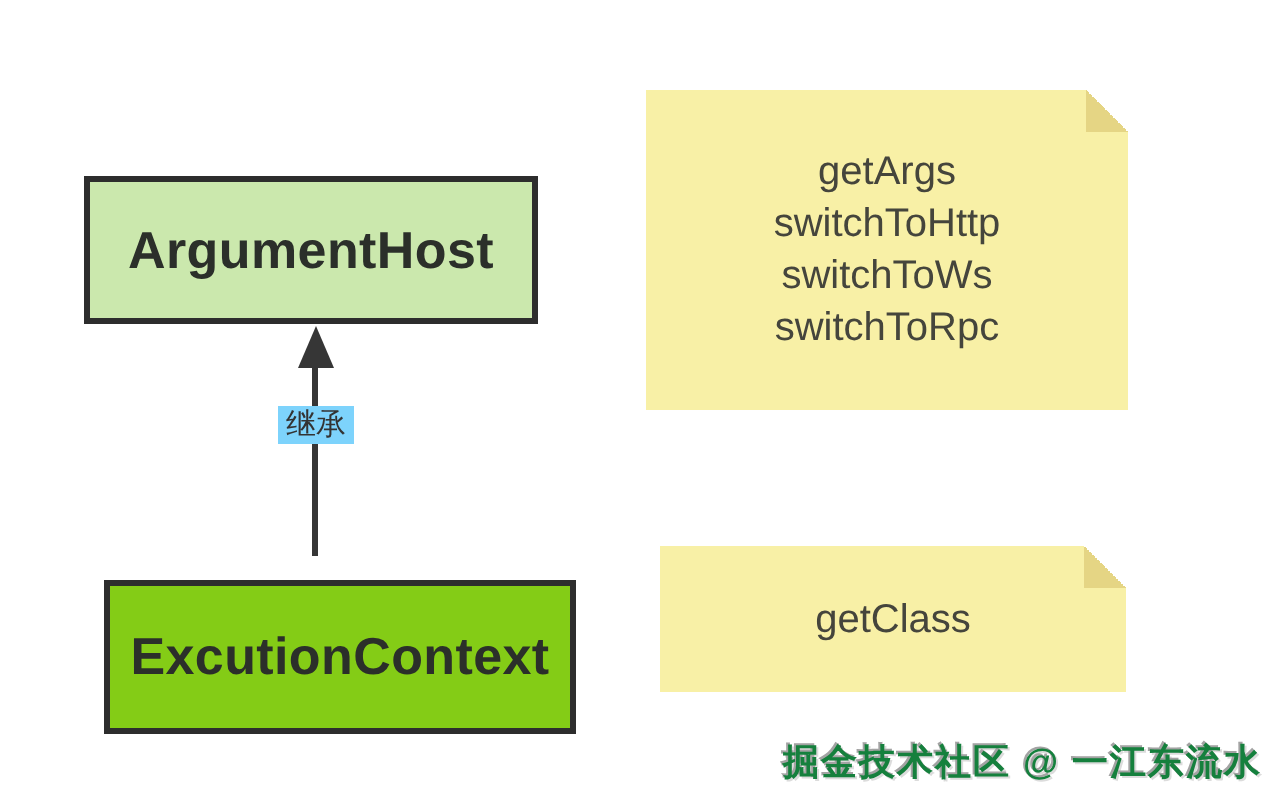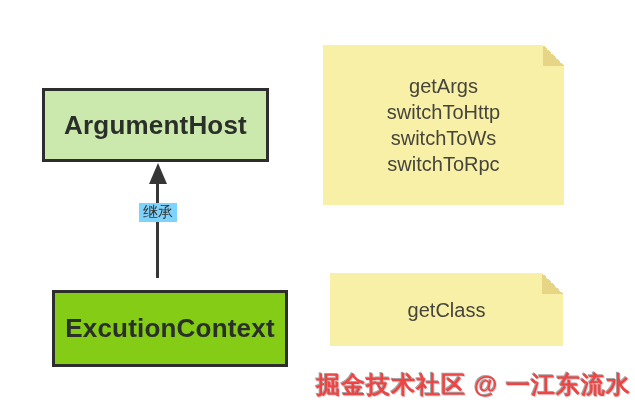--- a/index.html
+++ b/index.html
@@ -95,23 +95,23 @@
     background: linear-gradient(225deg, #ffffff 0%, #ffffff 50%, #e5d584 50%, #e5d584 100%);
   }
   .note-line {
     white-space: nowrap;
   }
 
   
   .watermark {
     position: absolute;
     right: 4px; top: 369px;
-    font-size: 24px;
+    font-size: 18px;
     font-weight: bold;
-    color: #ef4444;
+    color: #15803d;
     letter-spacing: 1px;
     text-shadow: -1px -1px 0 #a3a3a3, 1px 1px 0 #dcdcdc;
     white-space: nowrap;
   }
 </style>
 </head>
 <body>
 
 <div class="canvas">
 

